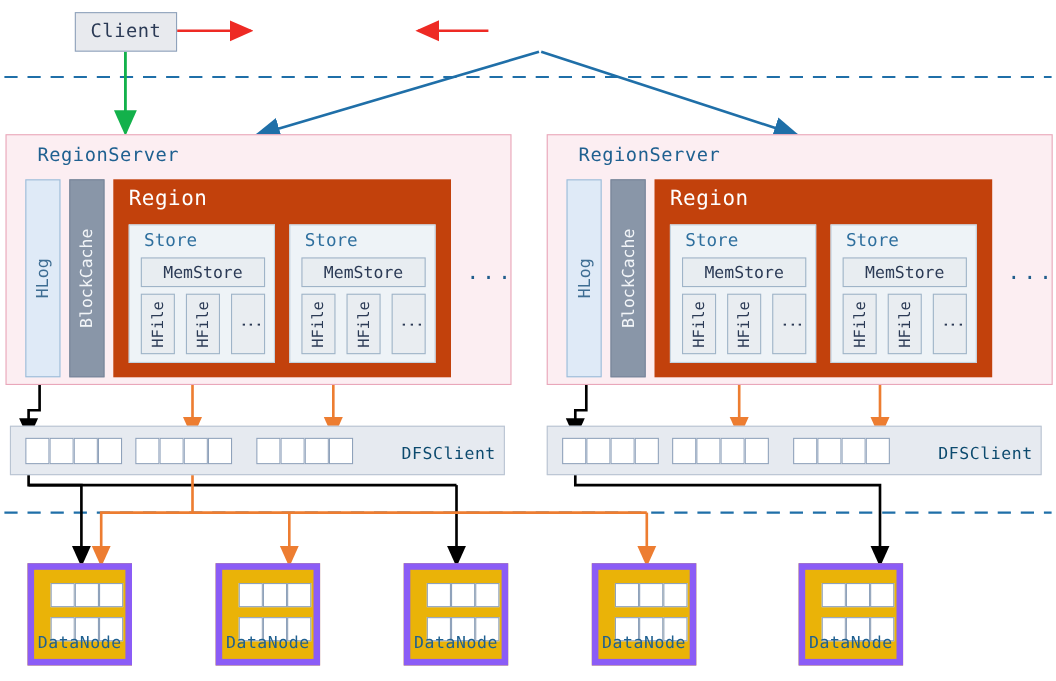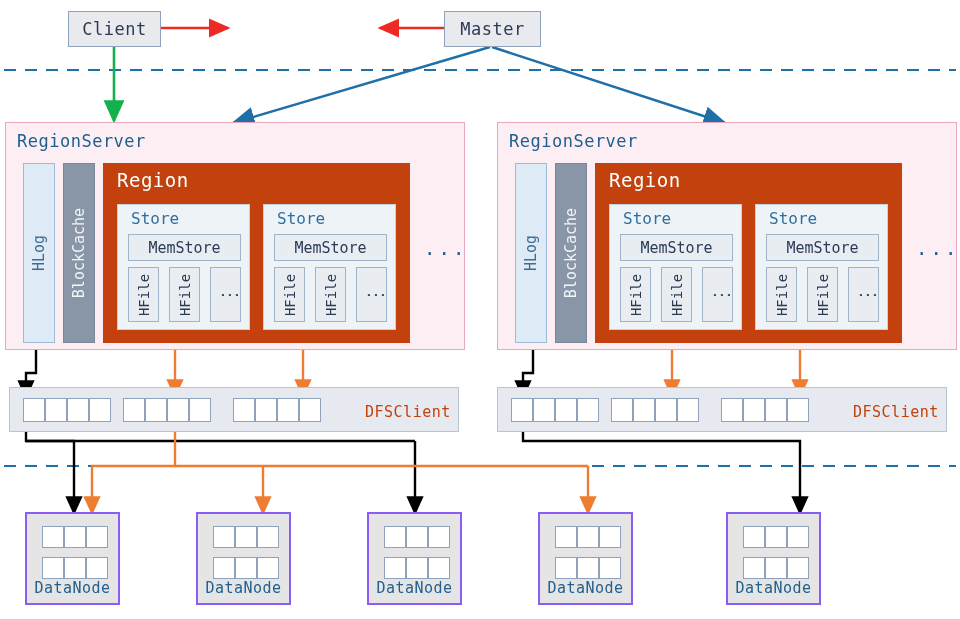--- a/index.html
+++ b/index.html
@@ -6,21 +6,21 @@
   body{width:960px;height:619px;overflow:hidden;
        font-family:"DejaVu Sans Mono","Liberation Mono",monospace;}
   #root{position:relative;width:852px;height:619px;background:#fff;}
   svg.layer{position:absolute;left:0;top:0;width:960px;height:619px;pointer-events:none;}
 
   
   .node{position:absolute;box-sizing:border-box;background:#e8eaee;border:1px solid #8fa2bb;
         display:flex;align-items:center;justify-content:center;
         color:#2b3a55;font-size:17px;letter-spacing:.5px;}
   .rs{position:absolute;box-sizing:border-box;background:#fceef2;border:1px solid #e9a7ba;}
-  .rs-title{position:absolute;left:11px;top:8px;color:#1f6090;font-size:17px;letter-spacing:.5px;}
+  .rs-title{position:absolute;left:28px;top:8px;color:#1f6090;font-size:17px;letter-spacing:.5px;}
   .hlog{position:absolute;box-sizing:border-box;background:#dfeaf7;border:1px solid #9dbbd8;}
   .hlog span{position:absolute;left:50%;top:50%;transform:translate(-50%,-50%) rotate(-90deg);
              white-space:nowrap;color:#3e6d93;font-size:15px;}
   .bcache{position:absolute;box-sizing:border-box;background:#8996a8;border:1px solid #78859a;}
   .bcache span{position:absolute;left:50%;top:50%;transform:translate(-50%,-50%) rotate(-90deg);
                white-space:nowrap;color:#f2f5f8;font-size:15px;}
   .region{position:absolute;box-sizing:border-box;background:#c2410c;}
   .region-title{position:absolute;left:14px;top:6px;color:#ffffff;font-size:19px;letter-spacing:.5px;}
   .store{position:absolute;box-sizing:border-box;background:#eef3f7;border:1px solid #c3d3e0;}
   .store-title{position:absolute;left:13px;top:4px;color:#2e6f9e;font-size:16px;}
@@ -29,26 +29,26 @@
   .hfile{position:absolute;box-sizing:border-box;background:#e9edf1;border:1px solid #9fb4c8;}
   .hfile span{position:absolute;left:50%;top:50%;transform:translate(-50%,-50%) rotate(-90deg);
               white-space:nowrap;color:#2b3a55;font-size:14px;}
   .vdots{position:absolute;left:50%;top:50%;transform:translate(-50%,-50%);
          color:#2b3a55;font-size:14px;line-height:7px;letter-spacing:0;}
   .vdots i{display:block;font-style:normal;}
   .rs-ellipsis{position:absolute;color:#1f5d8c;font-size:19px;letter-spacing:3px;}
 
   
   .dfs{position:absolute;box-sizing:border-box;background:#e6eaf0;border:1px solid #b9c4d2;}
-  .dfs-label{position:absolute;color:#c2410c;font-size:15px;letter-spacing:.5px;}
+  .dfs-label{position:absolute;color:#0c4a6e;font-size:15px;letter-spacing:.5px;}
   .cellrow{position:absolute;display:flex;}
   .cell{box-sizing:border-box;background:#ffffff;border:1px solid #8fa2bb;}
 
   
-  .dn{position:absolute;box-sizing:border-box;background:#e5e5e5;border:2px solid #8b5cf6;}
+  .dn{position:absolute;box-sizing:border-box;background:#eab308;border:6px solid #8b5cf6;}
   .dn-label{position:absolute;left:0;right:0;bottom:6px;text-align:center;
             color:#1f6090;font-size:15px;letter-spacing:.5px;}
 </style>
 </head>
 <body>
 
 <div id="root">
 
   <svg class="layer" viewBox="0 0 960 619">
     <defs>
@@ -101,23 +101,20 @@
     <path d="M175,466 L588,466" fill="none" stroke="#ed7d31" stroke-width="2.4"></path>
     <path d="M263,466 L263,513" fill="none" stroke="#ed7d31" stroke-width="2.4" marker-end="url(#ar-orange)"></path>
     <path d="M588,466 L588,513" fill="none" stroke="#ed7d31" stroke-width="2.4" marker-end="url(#ar-orange)"></path>
   </svg>
 
   <div class="node" style="left:68px;top:11px;width:93px;height:36px;">
     <span>Client</span>
   </div>
 
 
-  <div class="node" style="left:444px;top:11px;width:97px;height:36px;">
-    <span>Master</span>
-  </div>
 
   <div class="rs" style="left:5px;top:122px;width:460px;height:228px;">
     <div class="rs-title">RegionServer</div>
 
     <div class="hlog" style="left:17px;top:40px;width:32px;height:180px;">
       <span>HLog</span>
     </div>
 
     <div class="bcache" style="left:57px;top:40px;width:32px;height:180px;">
       <span>BlockCache</span>

